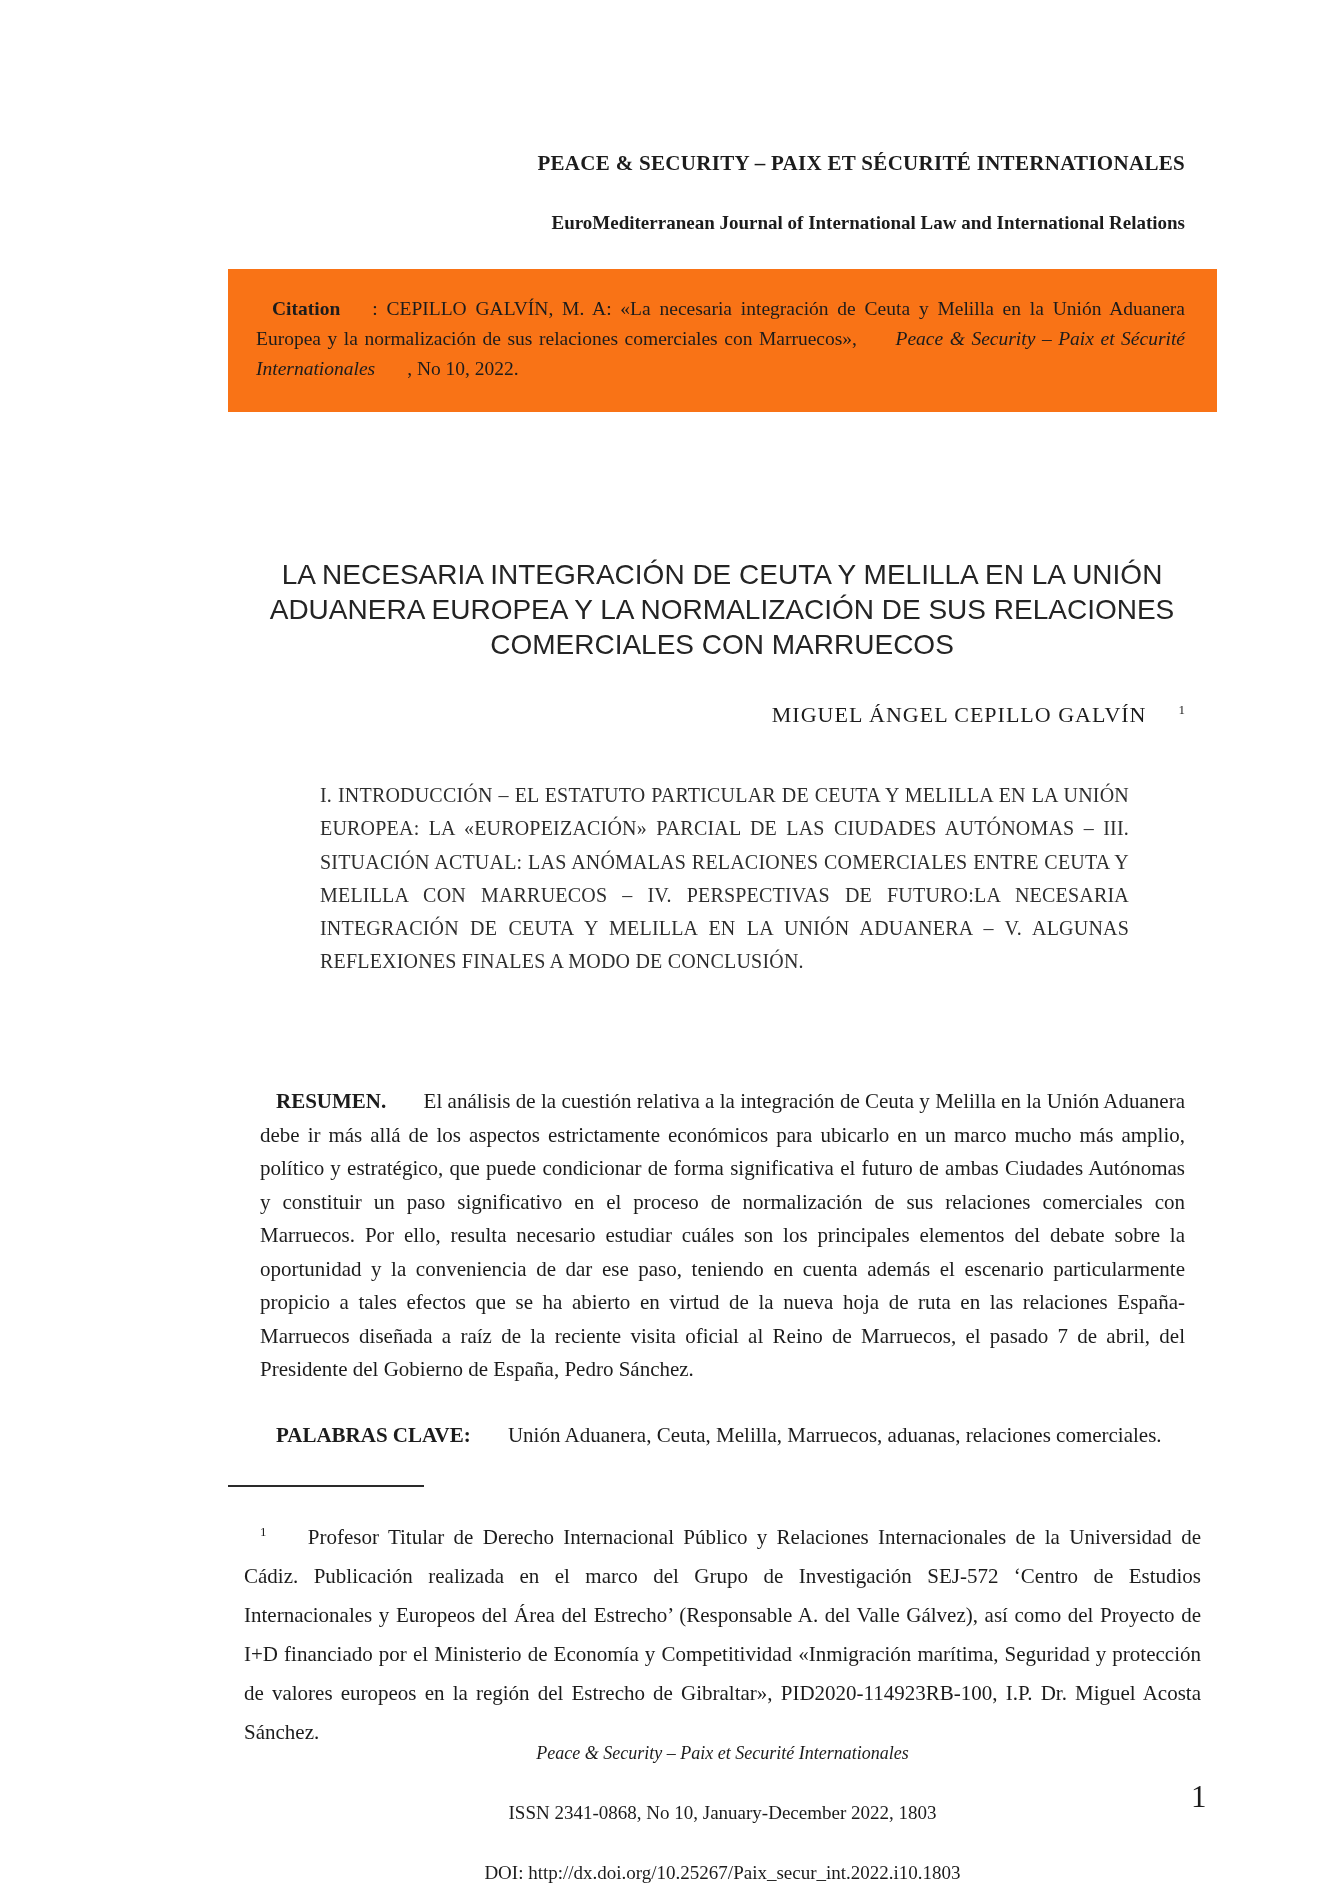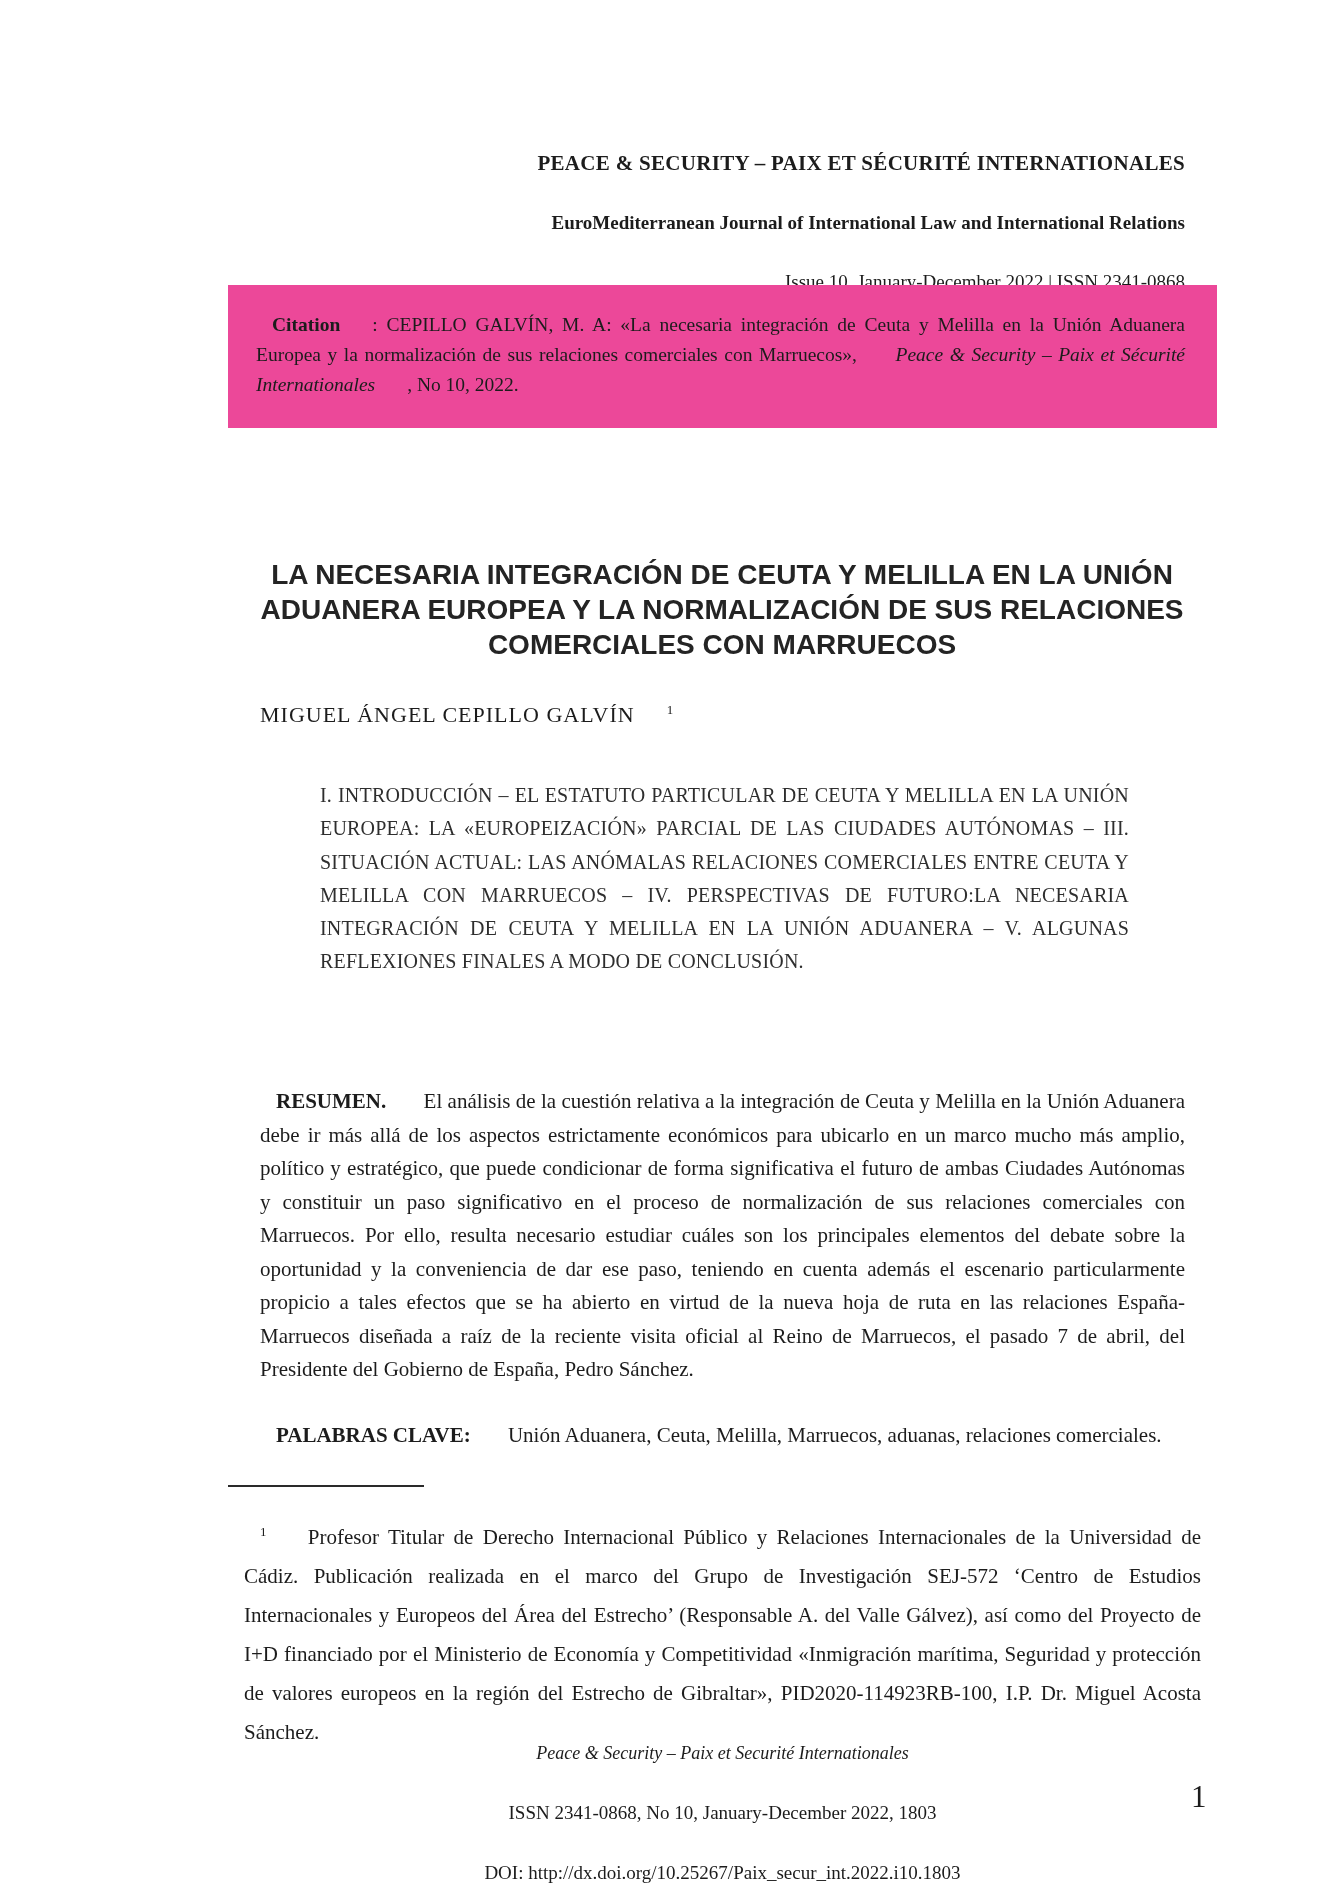--- a/index.html
+++ b/index.html
@@ -24,23 +24,23 @@
   }
   .citation-box p { font-size: 19.5px; line-height: 30px; text-align: justify; }
   .citation-box .meta { margin-top: 11px; }
   .citation-box .meta div { font-size: 19.5px; line-height: 28px; }
 
   .title {
     position: absolute; top: 509px; left: 200px; width: 980px;
     text-align: center;
     font-family: "Liberation Sans", sans-serif;
     font-size: 28px; line-height: 35px; color: #242424;
-    font-weight: 700;
+    font-weight: 400;
   }
-  .author { position: absolute; top: 654px; left: 196px; width: 989px; font-size: 22px; letter-spacing: 1px; }
+  .author { position: absolute; top: 654px; left: 196px; width: 989px; text-align: right; font-size: 22px; letter-spacing: 1px; }
   .author sup { font-size: 13px; letter-spacing: 0; }
 
   .toc {
     position: absolute; top: 731px; left: 272px; width: 841px;
     font-size: 20px; line-height: 33.3px; text-align: justify; color: #2e2e2e;
     letter-spacing: 0.2px;
   }
 
   .abstract { position: absolute; top: 1021px; left: 196px; width: 989px; font-size: 21px; line-height: 33.5px; text-align: justify; }
 
@@ -57,21 +57,21 @@
 <body>
 
 <div class="page" style="color: rgb(28, 28, 28);">
 
   <div class="header">
     <div class="h1">PEACE &amp; SECURITY – PAIX ET SÉCURITÉ INTERNATIONALES</div>
     <div class="h2">EuroMediterranean Journal of International Law and International Relations</div>
     <div class="h3">Issue 10, January-December 2022 | ISSN 2341-0868</div>
   </div>
 
-  <div class="citation-box" style="background: #ec4899; margin-top: 16px;">
+  <div class="citation-box" style="background: #f97316;">
     <p><strong>Citation</strong><span>: CEPILLO GALVÍN, M. A: «La necesaria integración de Ceuta y Melilla en la Unión Aduanera Europea y la normalización de sus relaciones comerciales con Marruecos», </span><em>Peace &amp; Security – Paix et Sécurité Internationales</em><span>, No 10, 2022.</span></p>
   </div>
 
   <h1 class="title">LA NECESARIA INTEGRACIÓN DE CEUTA Y MELILLA EN LA UNIÓN ADUANERA EUROPEA Y LA NORMALIZACIÓN DE SUS RELACIONES COMERCIALES CON MARRUECOS</h1>
 
   <div class="author"><span>MIGUEL ÁNGEL CEPILLO GALVÍN</span><sup>1</sup></div>
 
   <div class="toc">I. INTRODUCCIÓN – EL ESTATUTO PARTICULAR DE CEUTA Y MELILLA EN LA UNIÓN EUROPEA: LA «EUROPEIZACIÓN» PARCIAL DE LAS CIUDADES AUTÓNOMAS – III. SITUACIÓN ACTUAL: LAS ANÓMALAS RELACIONES COMERCIALES ENTRE CEUTA Y MELILLA CON MARRUECOS – IV. PERSPECTIVAS DE FUTURO:LA NECESARIA INTEGRACIÓN DE CEUTA Y MELILLA EN LA UNIÓN ADUANERA – V. ALGUNAS REFLEXIONES FINALES A MODO DE CONCLUSIÓN.</div>
 
   <div class="abstract">

